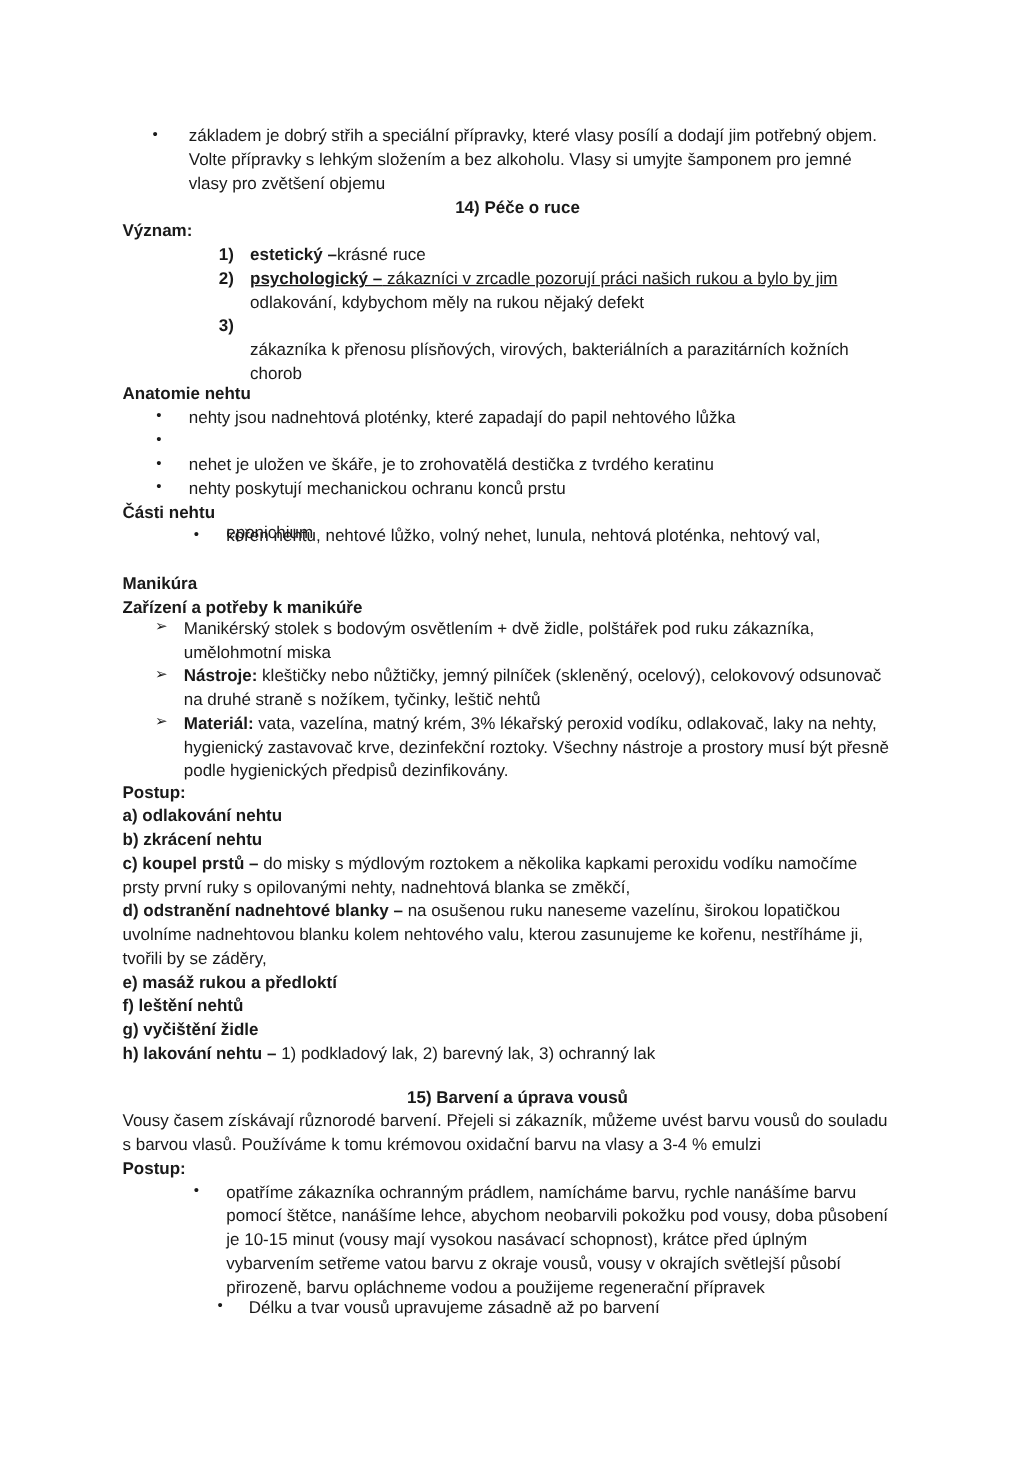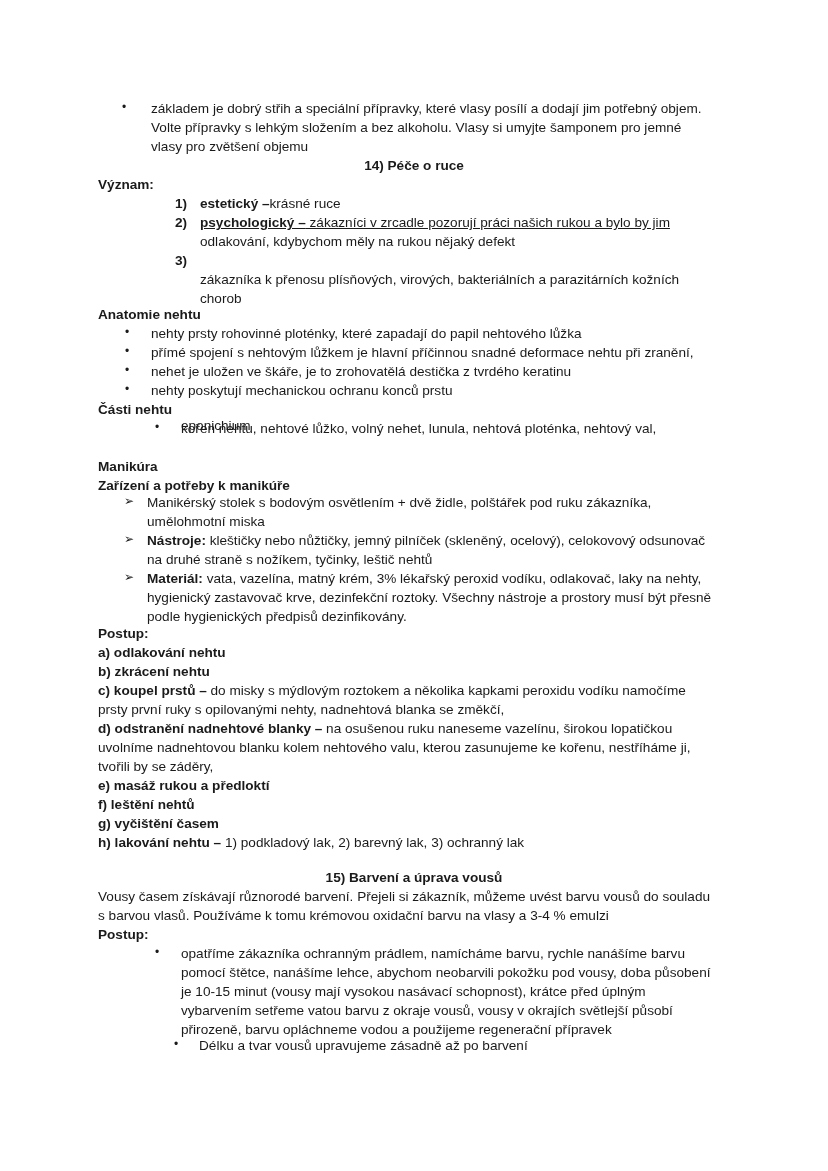--- a/index.html
+++ b/index.html
@@ -35,23 +35,22 @@
     <b>psychologický –</b><span> zákazníci v zrcadle pozorují práci našich rukou a bylo by jim</span>
   </div>
   <div class="line" style="left:200px;top:232px;">odlakování, kdybychom měly na rukou nějaký defekt</div>
 
   <div class="line b" style="left:175px;top:251px;">3)</div>
   <div class="line" style="left:200px;top:270px;">zákazníka k přenosu plísňových, virových, bakteriálních a parazitárních kožních</div>
   <div class="line" style="left:200px;top:289px;">chorob</div>
 
   <div class="line b" style="left:98px;top:305px;">Anatomie nehtu</div>
   <span class="bullet" style="left:125px;top:325px;">•</span>
-  <div class="line" style="left:151px;top:324px;">nehty prsty rohovinné ploténky, které zapadají do papil nehtového lůžka</div>
+  <div class="line" style="left:151px;top:324px;">nehty jsou nadnehtová ploténky, které zapadají do papil nehtového lůžka</div>
   <span class="bullet" style="left:125px;top:344px;">•</span>
-  <div class="line" style="left:151px;top:343px;"> přímé spojení s nehtovým lůžkem je hlavní příčinnou snadné deformace nehtu při zranění,</div>
   <span class="bullet" style="left:125px;top:363px;">•</span>
   <div class="line" style="left:151px;top:362px;">nehet je uložen ve škáře, je to zrohovatělá destička z tvrdého keratinu</div>
   <span class="bullet" style="left:125px;top:382px;">•</span>
   <div class="line" style="left:151px;top:381px;">nehty poskytují mechanickou ochranu konců prstu</div>
 
   <div class="line b" style="left:98px;top:400px;">Části nehtu</div>
   <span class="bullet" style="left:155px;top:420px;">•</span>
   <div class="line" style="left:181px;top:419px;">kořen nehtu, nehtové lůžko, volný nehet, lunula, nehtová ploténka, nehtový val,</div>
   <div class="line" style="left:181px;top:416px;">eponichium</div>
 
@@ -82,21 +81,21 @@
     <b>c) koupel prstů –</b><span> do misky s mýdlovým roztokem a několika kapkami peroxidu vodíku namočíme</span>
   </div>
   <div class="line" style="left:98px;top:700px;">prsty první ruky s opilovanými nehty, nadnehtová blanka se změkčí,</div>
   <div class="line" style="left:98px;top:719px;">
     <b> d) odstranění nadnehtové blanky –</b><span> na osušenou ruku naneseme vazelínu, širokou lopatičkou</span>
   </div>
   <div class="line" style="left:98px;top:738px;">uvolníme nadnehtovou blanku kolem nehtového valu, kterou zasunujeme ke kořenu, nestříháme ji,</div>
   <div class="line" style="left:98px;top:757px;">tvořili by se záděry,</div>
   <div class="line b" style="left:98px;top:776px;">e) masáž rukou a předloktí</div>
   <div class="line b" style="left:98px;top:795px;"> f) leštění nehtů</div>
-  <div class="line b" style="left:98px;top:814px;">g) vyčištění časem</div>
+  <div class="line b" style="left:98px;top:814px;">g) vyčištění židle</div>
   <div class="line" style="left:98px;top:833px;">
     <b>h) lakování nehtu –</b><span> 1) podkladový lak, 2) barevný lak, 3) ochranný lak</span>
   </div>
 
   <div class="line center b" style="top:868px;">15) Barvení a úprava vousů</div>
   <div class="line" style="left:98px;top:887px;">Vousy časem získávají různorodé barvení. Přejeli si zákazník, můžeme uvést barvu vousů do souladu</div>
   <div class="line" style="left:98px;top:906px;">s barvou vlasů. Používáme k tomu krémovou oxidační barvu na vlasy a 3-4 % emulzi</div>
   <div class="line b" style="left:98px;top:925px;">Postup:</div>
 
   <span class="bullet" style="left:155px;top:945px;">•</span>

